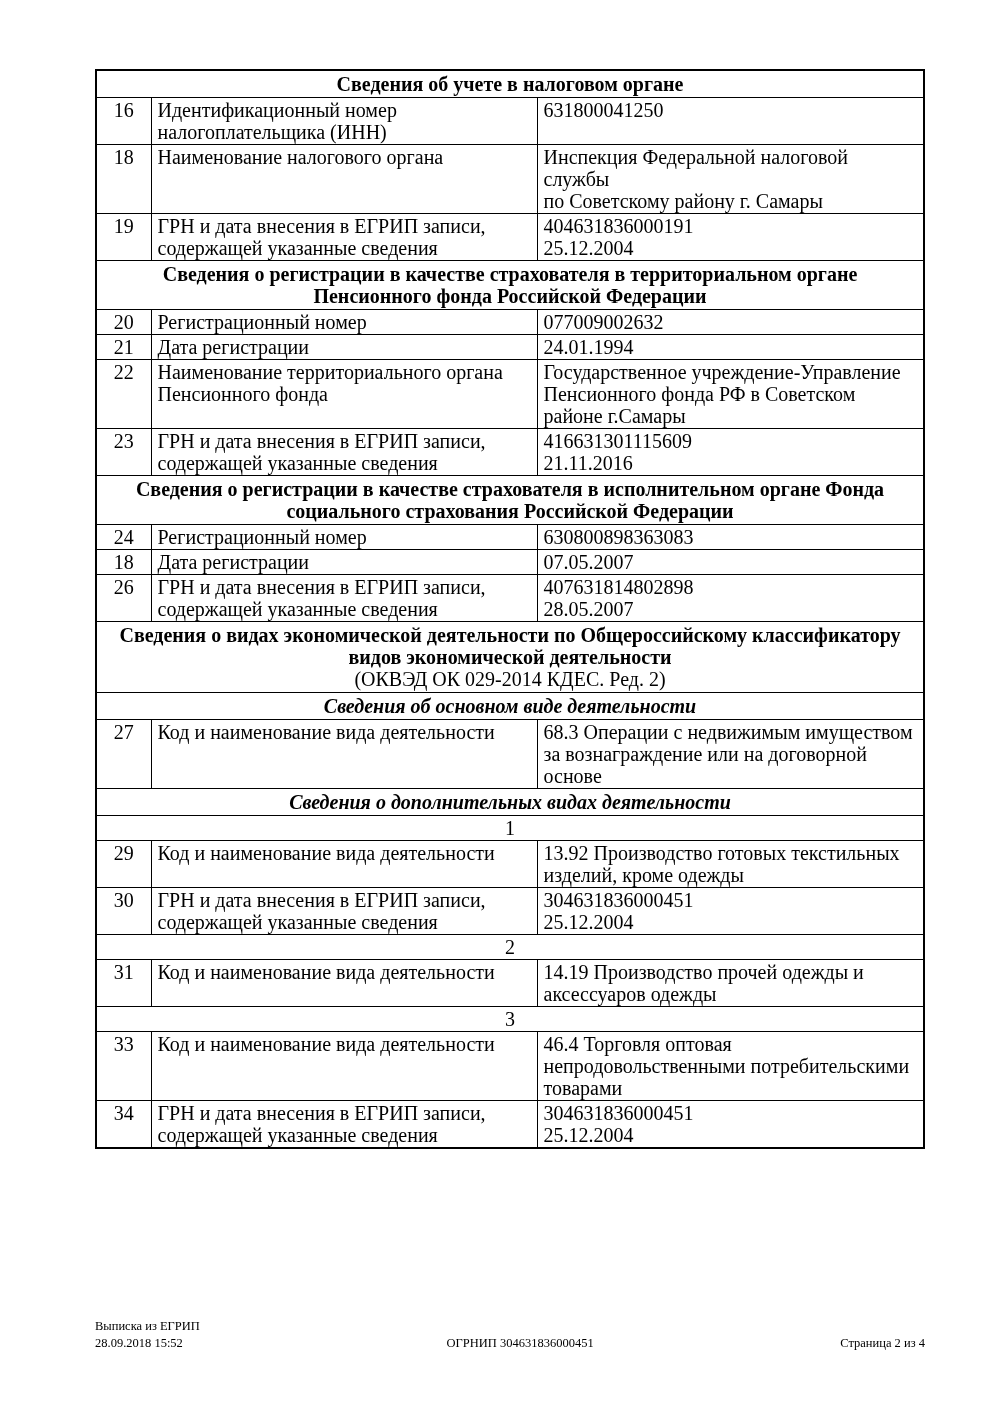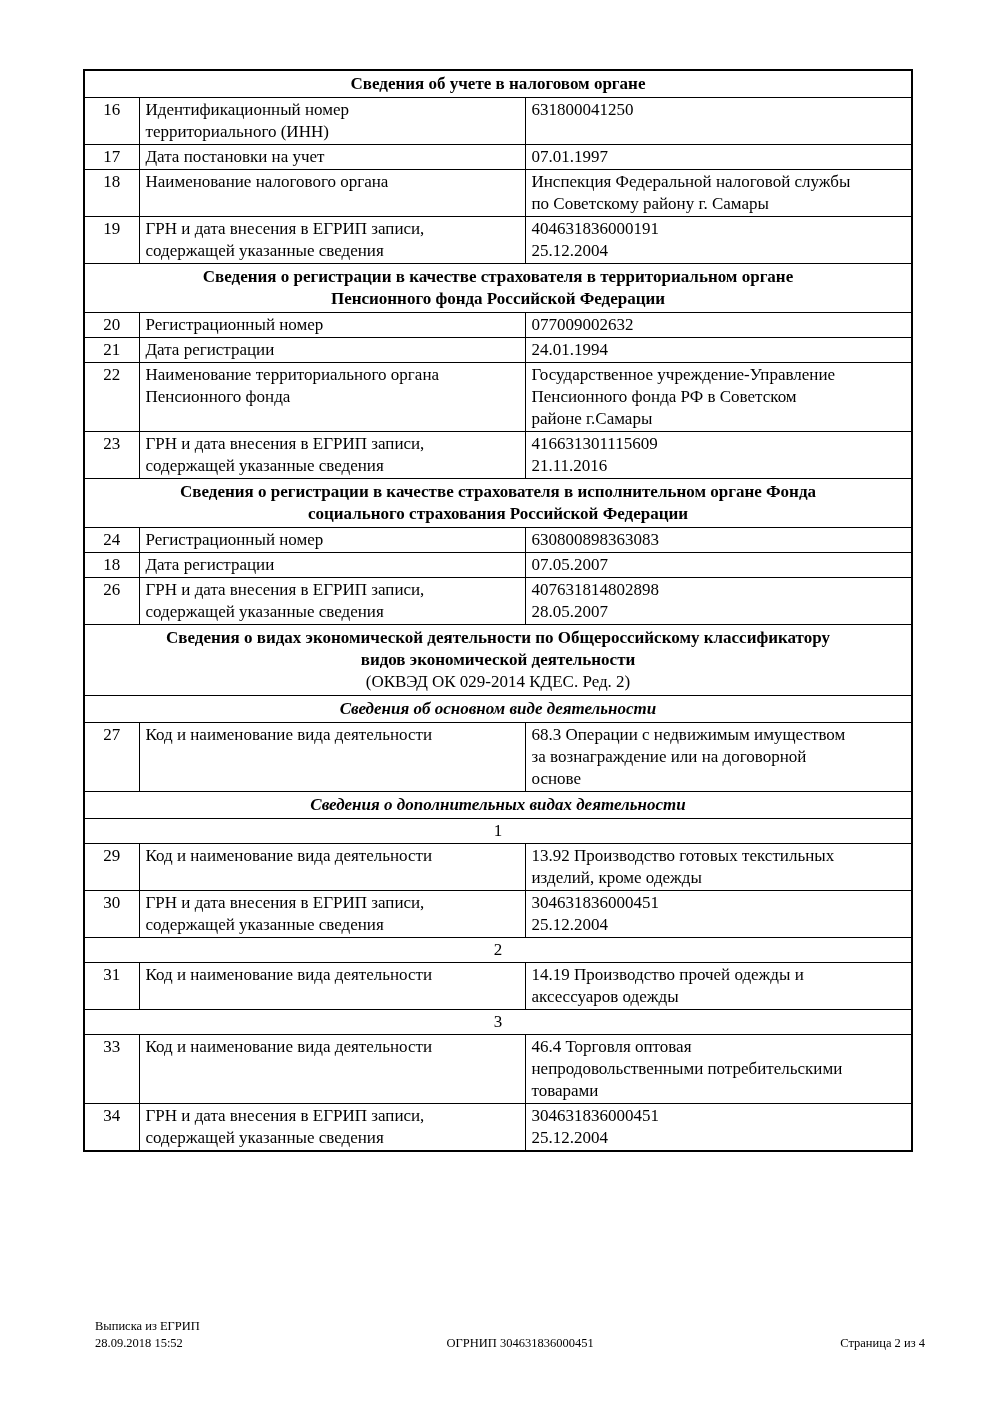--- a/index.html
+++ b/index.html
@@ -5,25 +5,25 @@
   * { margin: 0; padding: 0; box-sizing: border-box; }
   html, body { background: #ffffff; }
   body {
     width: 991px; height: 1403px;
     position: relative;
     font-family: "Liberation Serif", "DejaVu Serif", serif;
     color: #000000;
   }
   .doc-table {
     position: absolute;
-    left: 83px; top: 69px;
+    left: 95px; top: 69px;
     width: 828px;
     border-collapse: collapse;
     table-layout: fixed;
-    font-size: 17px;
+    font-size: 20px;
     line-height: 22px;
   }
   .doc-table td {
     border: 1px solid #000;
     vertical-align: top;
     padding: 1px 6px;
   }
   .doc-table { border: 2px solid #000; }
   col.c-num   { width: 55px; }
   col.c-label { width: 386px; }
@@ -60,33 +60,24 @@
   <tbody id="table-body">
       <tr>
         <td colspan="3" class="section-cell">
           <div class="ln-bold">Сведения об учете в налоговом органе</div>
         </td>
       </tr>
       <tr>
         <td class="num-cell">16</td>
         <td class="label-cell">
           <div>Идентификационный номер</div>
-          <div>территориального (ИНН)</div>
+          <div>налогоплательщика (ИНН)</div>
         </td>
         <td class="value-cell">
           <div>631800041250</div>
-        </td>
-      </tr>
-      <tr>
-        <td class="num-cell">17</td>
-        <td class="label-cell">
-          <div>Дата постановки на учет</div>
-        </td>
-        <td class="value-cell">
-          <div>07.01.1997</div>
         </td>
       </tr>
       <tr>
         <td class="num-cell">18</td>
         <td class="label-cell">
           <div>Наименование налогового органа</div>
         </td>
         <td class="value-cell">
           <div>Инспекция Федеральной налоговой службы</div>
           <div>по Советскому району г. Самары</div>

